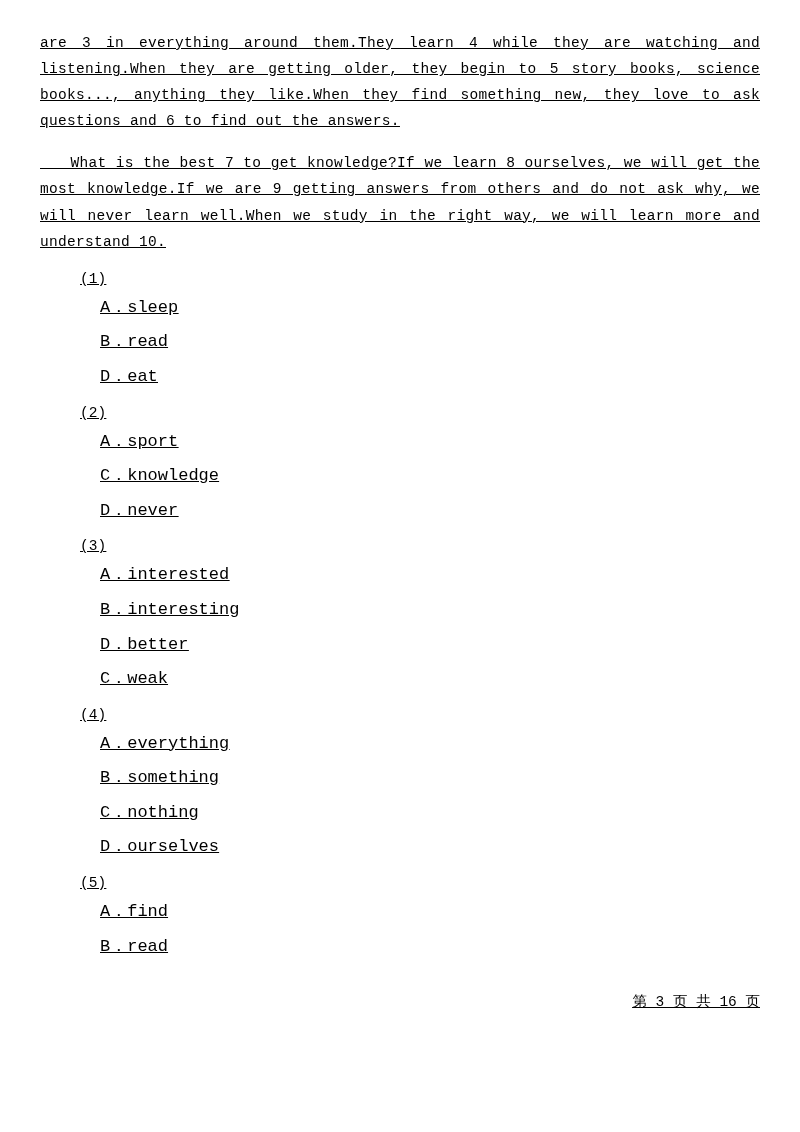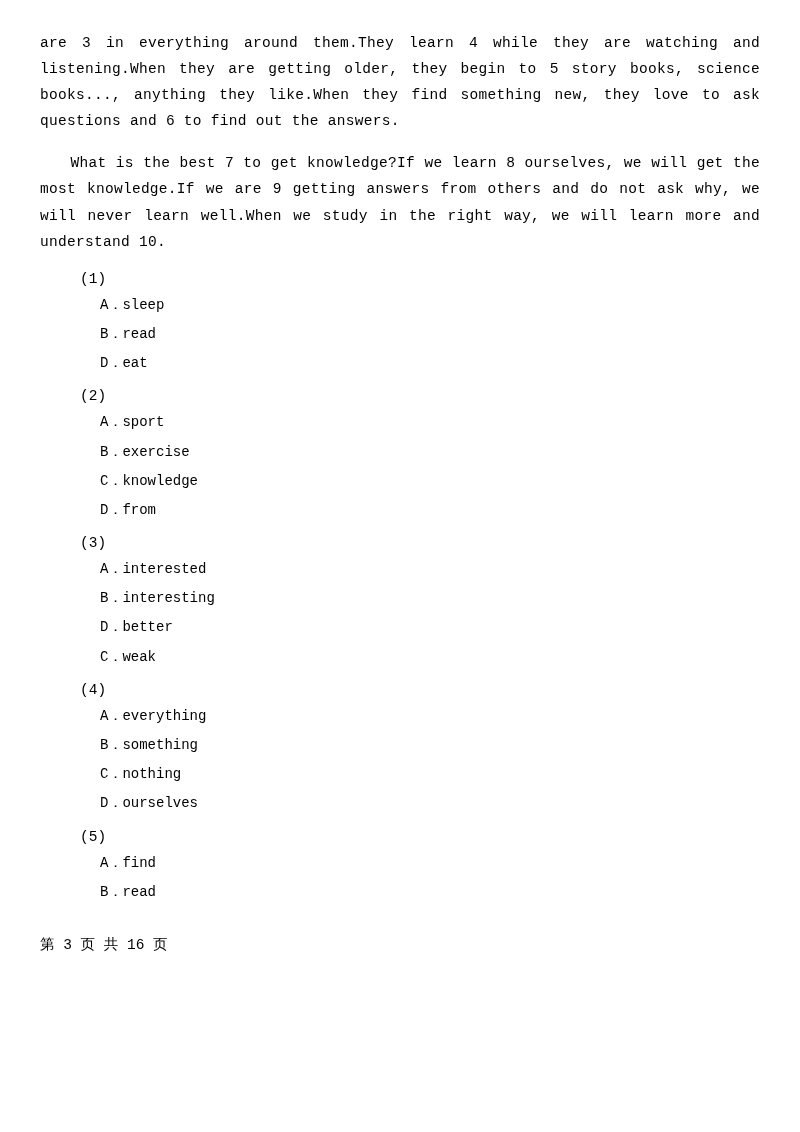--- a/index.html
+++ b/index.html
@@ -1,18 +1,19 @@
 <!DOCTYPE html>
 <html><head>
   <meta charset="utf-8">
   <style>
     * {
       margin: 0;
       padding: 0;
       box-sizing: border-box;
+      text-decoration: underline;
     }
     body {
       background: #ffffff;
       font-family: 'Courier New', Courier, monospace;
       font-size: 15px;
       color: #000000;
       width: 800px;
       min-height: 1132px;
       padding: 30px 40px 40px 40px;
     }
@@ -26,45 +27,44 @@
     .question-number {
       margin-left: 40px;
       margin-top: 12px;
       margin-bottom: 6px;
       font-size: 14.5px;
     }
     .option {
       margin-left: 60px;
       margin-top: 4px;
       margin-bottom: 4px;
-      font-size: 14px;
+      font-size: 17px;
       line-height: 1.8;
     }
     .page-footer {
-      text-align: left;
+      text-align: right;
       margin-top: 30px;
       font-size: 14.5px;
     }
   </style>
 </head>
 <body>
 
 <div class="passage">are 3 in everything around them.They learn 4 while they are watching and listening.When they are getting older, they begin to 5 story books, science books..., anything they like.When they find something new, they love to ask questions and 6 to find out the answers.</div>
 <div class="passage">　　What is the best 7 to get knowledge?If we learn 8 ourselves, we will get the most knowledge.If we are 9 getting answers from others and do not ask why, we will never learn well.When we study in the right way, we will learn more and understand 10.</div>
 
 <div id="questions-container">
     <div class="question-number">(1)</div>
     <div class="option">A．sleep</div>
     <div class="option">B．read</div>
     <div class="option">D．eat</div>
     <div class="question-number">(2)</div>
     <div class="option">A．sport</div>
-    <div class="option">B．exercise</div>
     <div class="option">C．knowledge</div>
-    <div class="option">D．from</div>
+    <div class="option">D．never</div>
     <div class="question-number">(3)</div>
     <div class="option">A．interested</div>
     <div class="option">B．interesting</div>
     <div class="option">D．better</div>
     <div class="option">C．weak</div>
     <div class="question-number">(4)</div>
     <div class="option">A．everything</div>
     <div class="option">B．something</div>
     <div class="option">C．nothing</div>
     <div class="option">D．ourselves</div>

